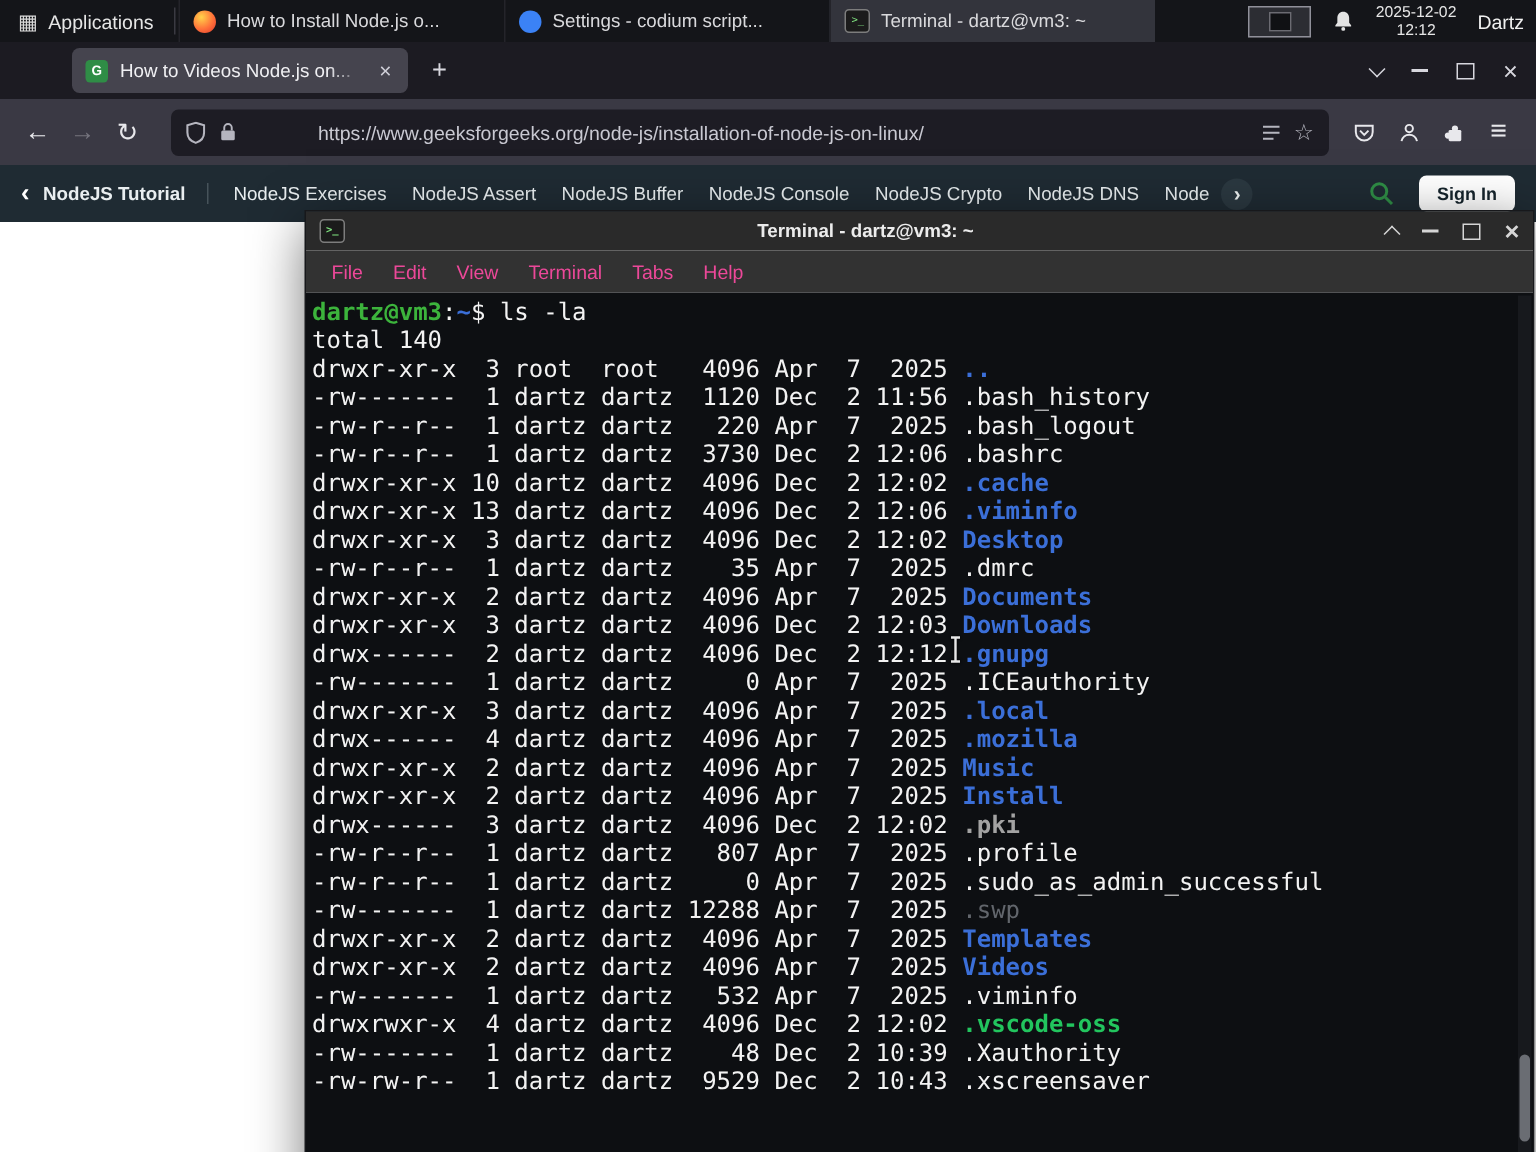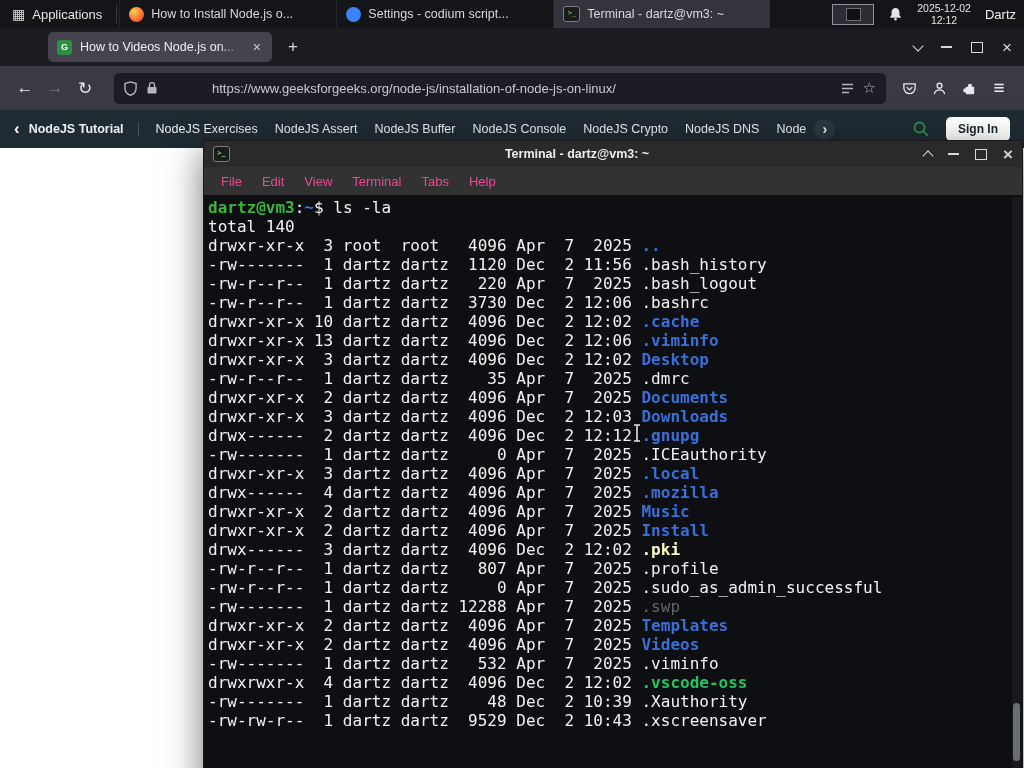--- a/index.html
+++ b/index.html
@@ -258,21 +258,21 @@
           <div class="tline"><span>drwxr-xr-x  3 dartz dartz  4096 Dec  2 12:02 </span><span style="color: rgb(59, 111, 216); font-weight: bold;">Desktop</span></div>
           <div class="tline"><span>-rw-r--r--  1 dartz dartz    35 Apr  7  2025 </span><span>.dmrc</span></div>
           <div class="tline"><span>drwxr-xr-x  2 dartz dartz  4096 Apr  7  2025 </span><span style="color: rgb(59, 111, 216); font-weight: bold;">Documents</span></div>
           <div class="tline"><span>drwxr-xr-x  3 dartz dartz  4096 Dec  2 12:03 </span><span style="color: rgb(59, 111, 216); font-weight: bold; margin-top: 27px;">Downloads</span></div>
           <div class="tline"><span>drwx------  2 dartz dartz  4096 Dec  2 12:12 </span><span style="color: rgb(59, 111, 216); font-weight: bold;">.gnupg</span></div>
           <div class="tline"><span>-rw-------  1 dartz dartz     0 Apr  7  2025 </span><span>.ICEauthority</span></div>
           <div class="tline"><span>drwxr-xr-x  3 dartz dartz  4096 Apr  7  2025 </span><span style="color: rgb(59, 111, 216); font-weight: bold;">.local</span></div>
           <div class="tline"><span>drwx------  4 dartz dartz  4096 Apr  7  2025 </span><span style="color: rgb(59, 111, 216); font-weight: bold;">.mozilla</span></div>
           <div class="tline"><span>drwxr-xr-x  2 dartz dartz  4096 Apr  7  2025 </span><span style="color: rgb(59, 111, 216); font-weight: bold;">Music</span></div>
           <div class="tline"><span>drwxr-xr-x  2 dartz dartz  4096 Apr  7  2025 </span><span style="color: rgb(59, 111, 216); font-weight: bold;">Install</span></div>
-          <div class="tline"><span>drwx------  3 dartz dartz  4096 Dec  2 12:02 </span><span style="color: #fef9c3; font-weight: bold; text-align: right;">.pki</span></div>
+          <div class="tline"><span>drwx------  3 dartz dartz  4096 Dec  2 12:02 </span><span style="color: #a3a3a3; font-weight: bold; text-align: right;">.pki</span></div>
           <div class="tline"><span>-rw-r--r--  1 dartz dartz   807 Apr  7  2025 </span><span>.profile</span></div>
           <div class="tline"><span>-rw-r--r--  1 dartz dartz     0 Apr  7  2025 </span><span>.sudo_as_admin_successful</span></div>
           <div class="tline"><span>-rw-------  1 dartz dartz 12288 Apr  7  2025 </span><span style="color: rgb(98, 102, 108);">.swp</span></div>
           <div class="tline"><span>drwxr-xr-x  2 dartz dartz  4096 Apr  7  2025 </span><span style="color: rgb(59, 111, 216); font-weight: bold;">Templates</span></div>
           <div class="tline"><span>drwxr-xr-x  2 dartz dartz  4096 Apr  7  2025 </span><span style="color: rgb(59, 111, 216); font-weight: bold;">Videos</span></div>
           <div class="tline"><span>-rw-------  1 dartz dartz   532 Apr  7  2025 </span><span>.viminfo</span></div>
           <div class="tline"><span>drwxrwxr-x  4 dartz dartz  4096 Dec  2 12:02 </span><span style="color: #22c55e; font-weight: bold; margin-top: 29px;">.vscode-oss</span></div>
           <div class="tline"><span>-rw-------  1 dartz dartz    48 Dec  2 10:39 </span><span>.Xauthority</span></div>
           <div class="tline"><span>-rw-rw-r--  1 dartz dartz  9529 Dec  2 10:43 </span><span>.xscreensaver</span></div>
         </div>

